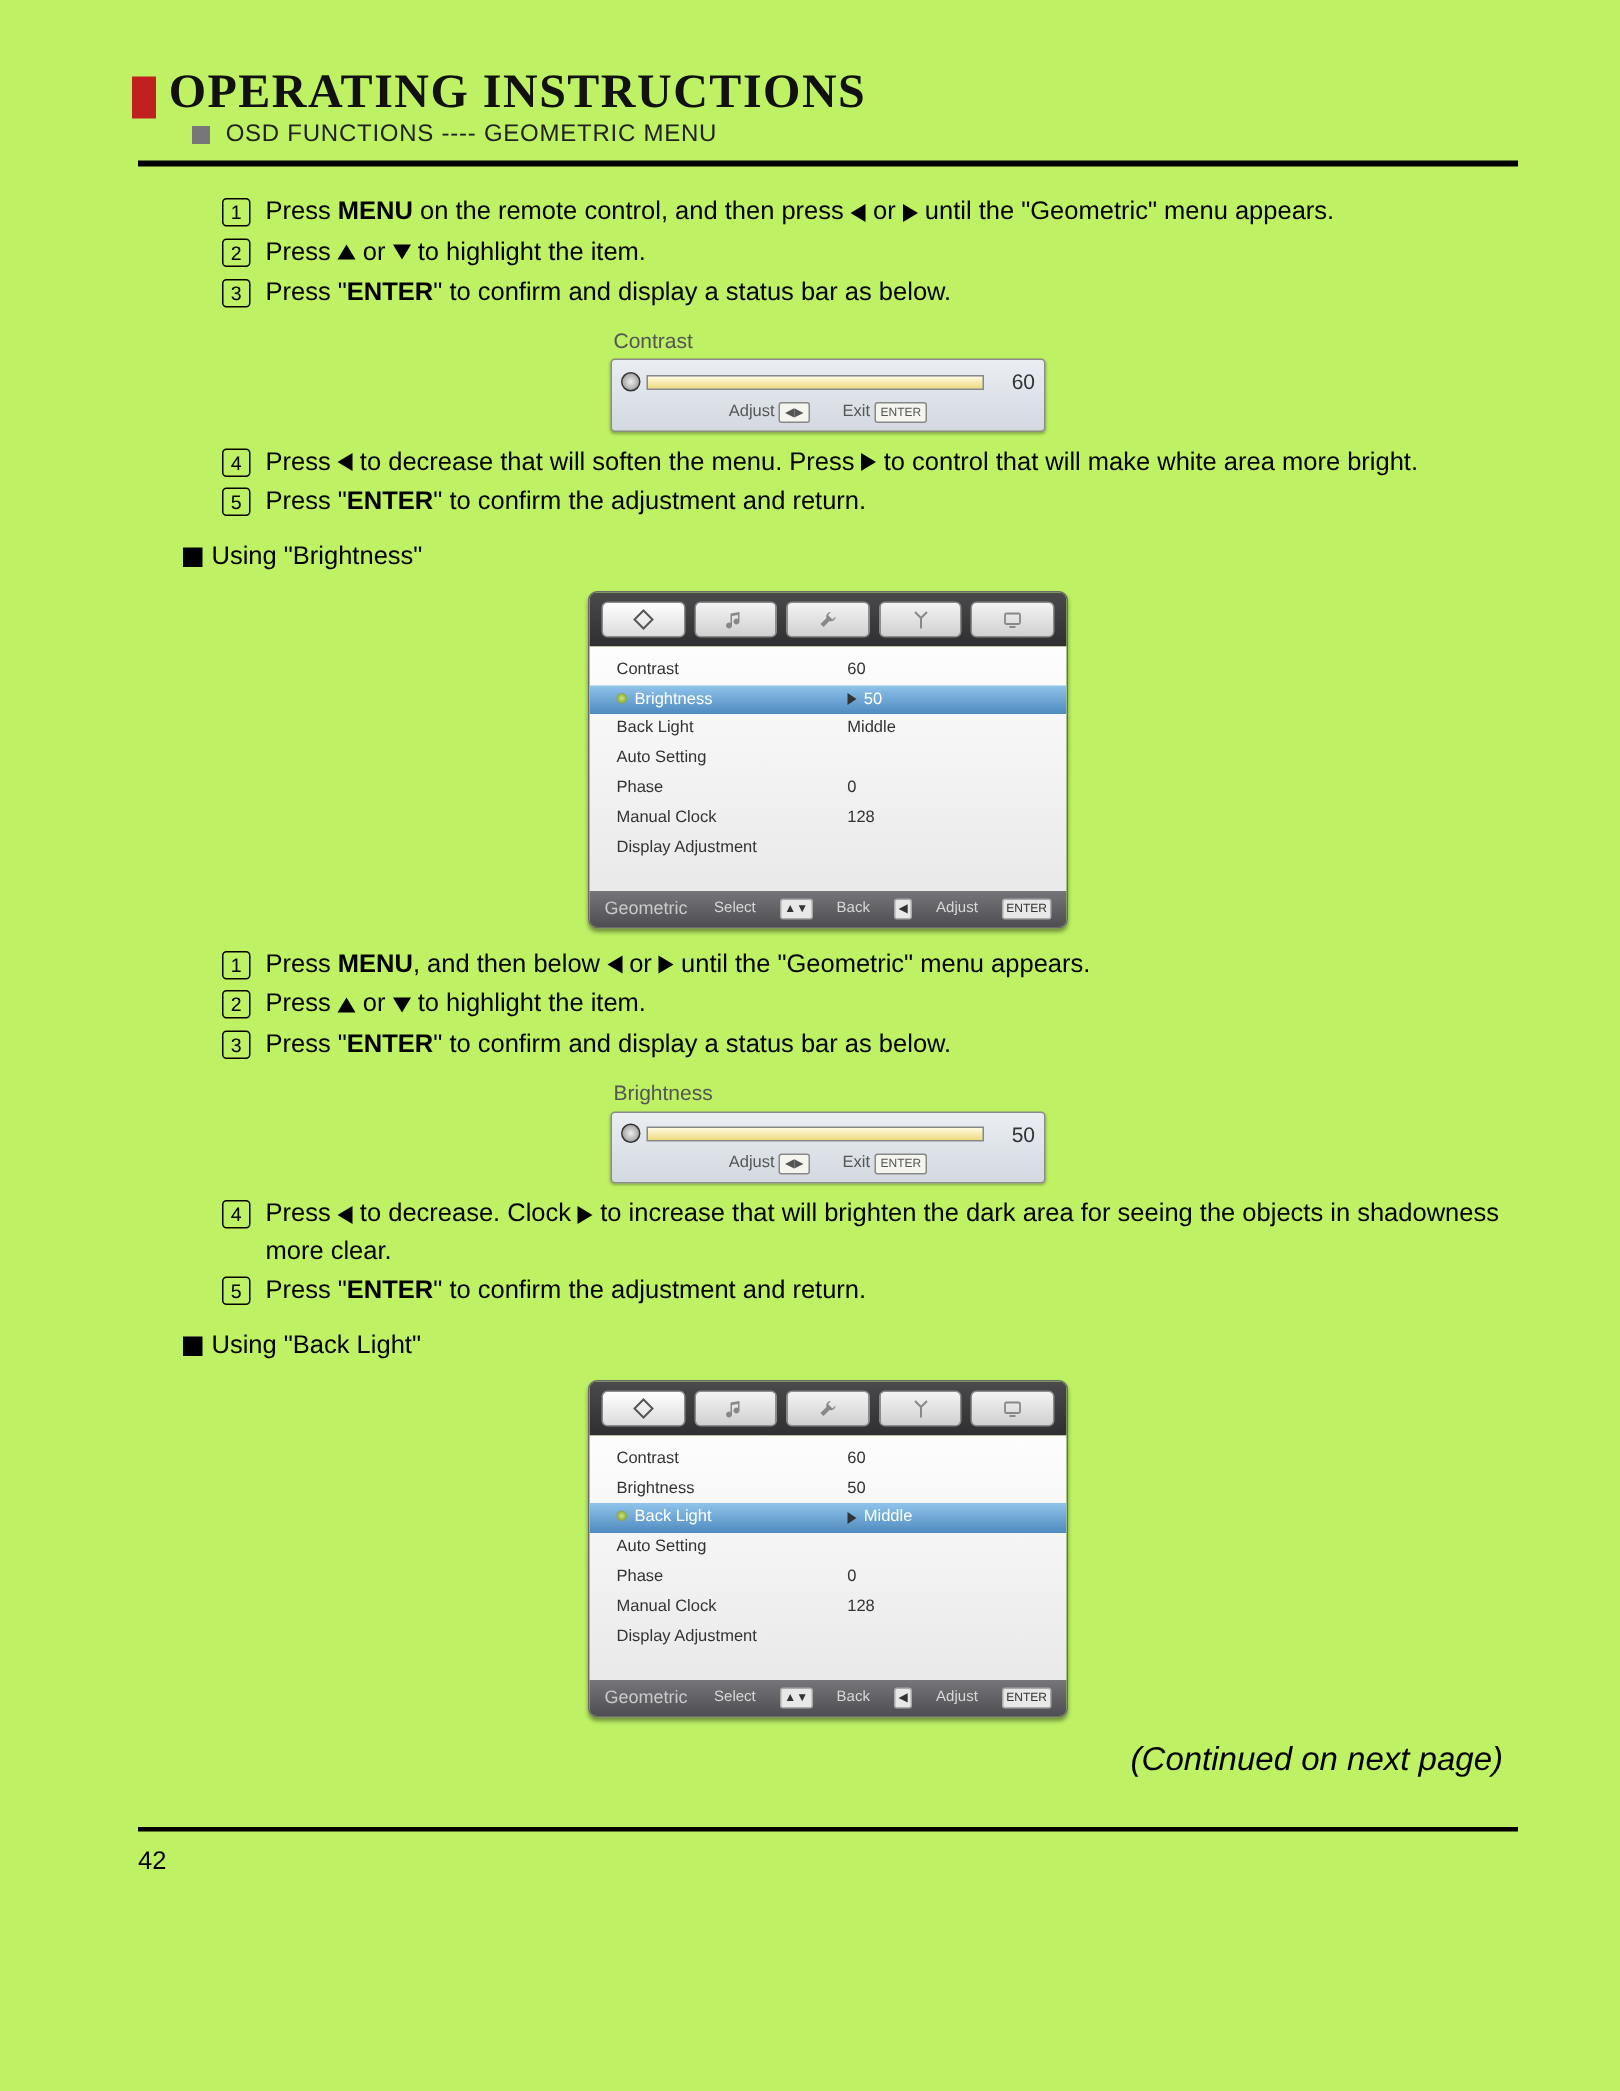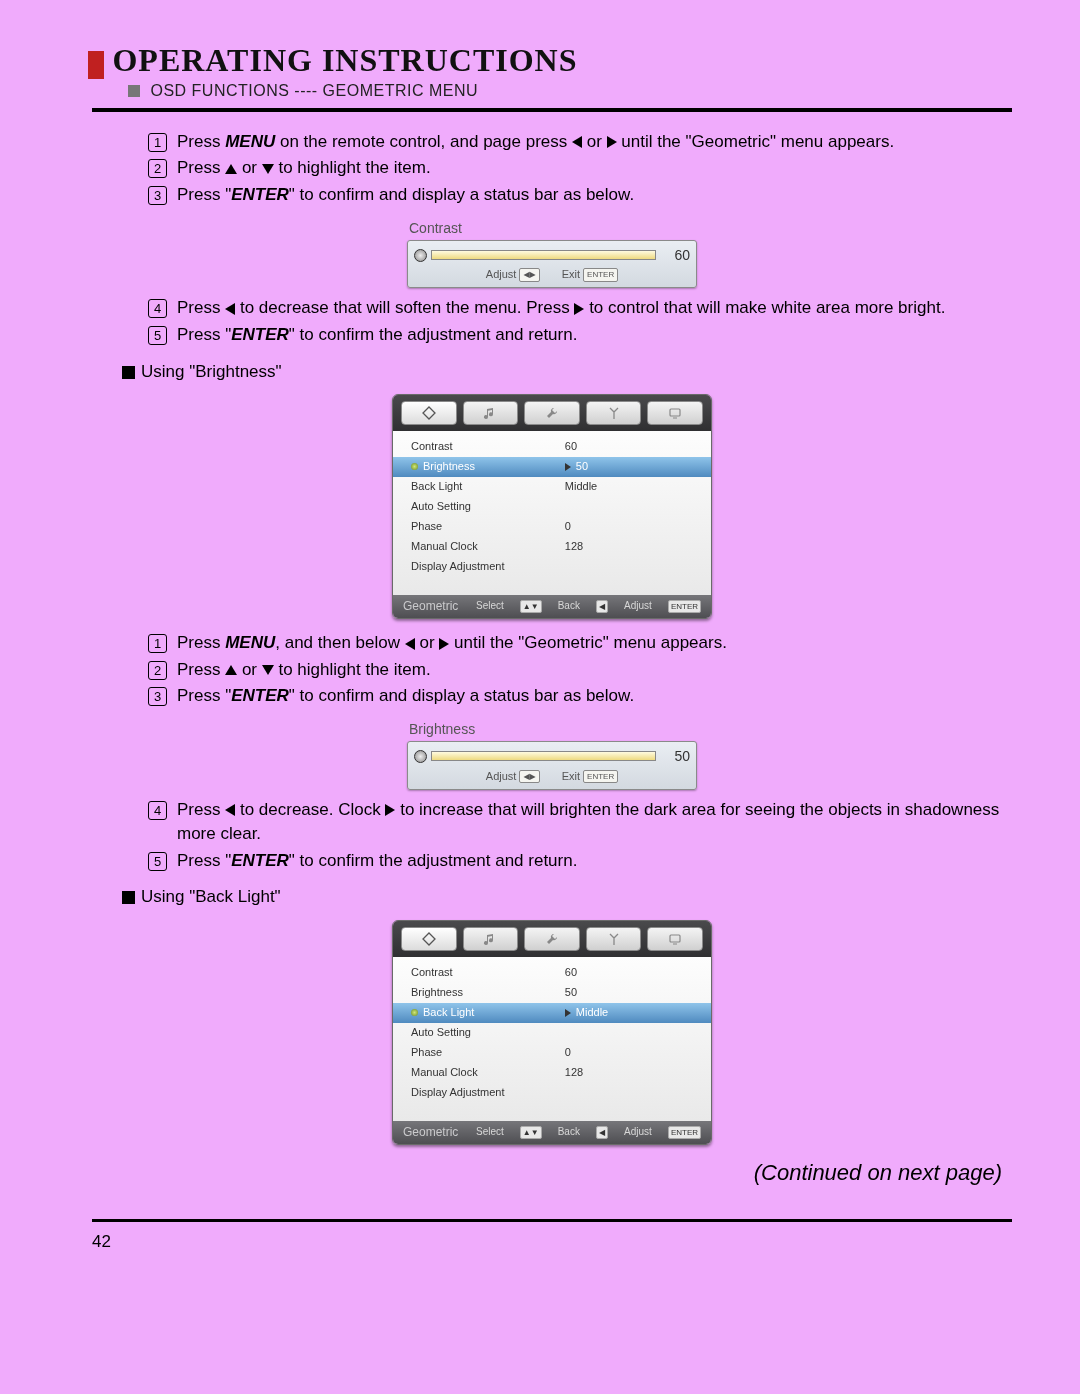--- a/index.html
+++ b/index.html
@@ -1,30 +1,30 @@
 <!DOCTYPE html>
 <html><head>
 <meta charset="utf-8">
 <style>
   * { box-sizing: border-box; margin: 0; padding: 0; }
   body { background: #d9dcd6; font-family: Arial, Helvetica, sans-serif; display: flex; justify-content: center; }
-  .page { width: 1080px; height: 1394px; background: #f0abfc; position: relative; padding: 42px 68px 30px 92px; }
+  .page { width: 1080px; height: 1394px; background: #bef264; position: relative; padding: 42px 68px 30px 92px; }
   .heading-block { margin-left: -4px; }
   .red-bar { display: inline-block; width: 16px; height: 28px; background: #c02020; vertical-align: bottom; margin-right: 4px; }
   .heading { font-family: "Times New Roman", serif; font-weight: bold; font-size: 32px; letter-spacing: 1px; color: #111; display: inline-block; }
   .sub-heading-row { margin-top: 2px; padding-left: 40px; }
   .grey-box { display: inline-block; width: 12px; height: 12px; background: #777; vertical-align: middle; margin-right: 6px; }
   .sub-heading { display: inline-block; font-size: 16px; color: #222; letter-spacing: 0.5px; vertical-align: middle; }
   .thick-rule { height: 4px; background: #000; margin: 8px 0 18px 0; }
   .content { font-size: 17px; line-height: 1.45; color: #000; }
   .num-list { margin-left: 56px; }
   .num-item { display: flex; margin-bottom: 2px; }
   .num-box { border: 1px solid #000; border-radius: 3px; width: 19px; height: 19px; font-size: 13px; text-align: center; line-height: 17px; margin-right: 10px; margin-top: 3px; flex-shrink: 0; }
   .num-item-body { flex: 1; }
-  b { font-weight: bold; font-style: italic; }
+  b { font-weight: bold; }
   .tri { display: inline-block; width: 0; height: 0; vertical-align: middle; }
   .tri-l { border-top: 6px solid transparent; border-bottom: 6px solid transparent; border-right: 10px solid #000; }
   .tri-r { border-top: 6px solid transparent; border-bottom: 6px solid transparent; border-left: 10px solid #000; }
   .tri-u { border-left: 6px solid transparent; border-right: 6px solid transparent; border-bottom: 10px solid #000; }
   .tri-d { border-left: 6px solid transparent; border-right: 6px solid transparent; border-top: 10px solid #000; }
   .slider-fig { margin: 10px auto 8px; width: 290px; }
   .slider-label { font-size: 14px; color: #555; margin-left: 2px; margin-bottom: 2px; }
   .slider-box { border: 1px solid #8a8a8a; background: linear-gradient(#eaeef3,#d3d9e0); border-radius: 3px; padding: 4px 6px; box-shadow: 0 1px 2px rgba(0,0,0,0.3); }
   .slider-track-row { display: flex; align-items: center; }
   .slider-knob { width: 13px; height: 13px; border-radius: 50%; border: 1px solid #333; background: radial-gradient(#eee,#888); flex-shrink: 0; margin-right: 4px; }
@@ -70,21 +70,21 @@
     </div>
   </div>
   <div class="thick-rule"></div>
 
   <div class="content">
 
     <div class="num-list">
       <div class="num-item">
         <div class="num-box">1</div>
         <div class="num-item-body">
-          <span>Press </span><b>MENU</b><span> on the remote control, and page press </span><span class="tri tri-l"></span><span> or </span><span class="tri tri-r"></span><span> until the "Geometric" menu appears.</span>
+          <span>Press </span><b>MENU</b><span> on the remote control, and then press </span><span class="tri tri-l"></span><span> or </span><span class="tri tri-r"></span><span> until the "Geometric" menu appears.</span>
         </div>
       </div>
       <div class="num-item">
         <div class="num-box">2</div>
         <div class="num-item-body">
           <span>Press </span><span class="tri tri-u"></span><span> or </span><span class="tri tri-d"></span><span> to highlight the item.</span>
         </div>
       </div>
       <div class="num-item">
         <div class="num-box">3</div>

